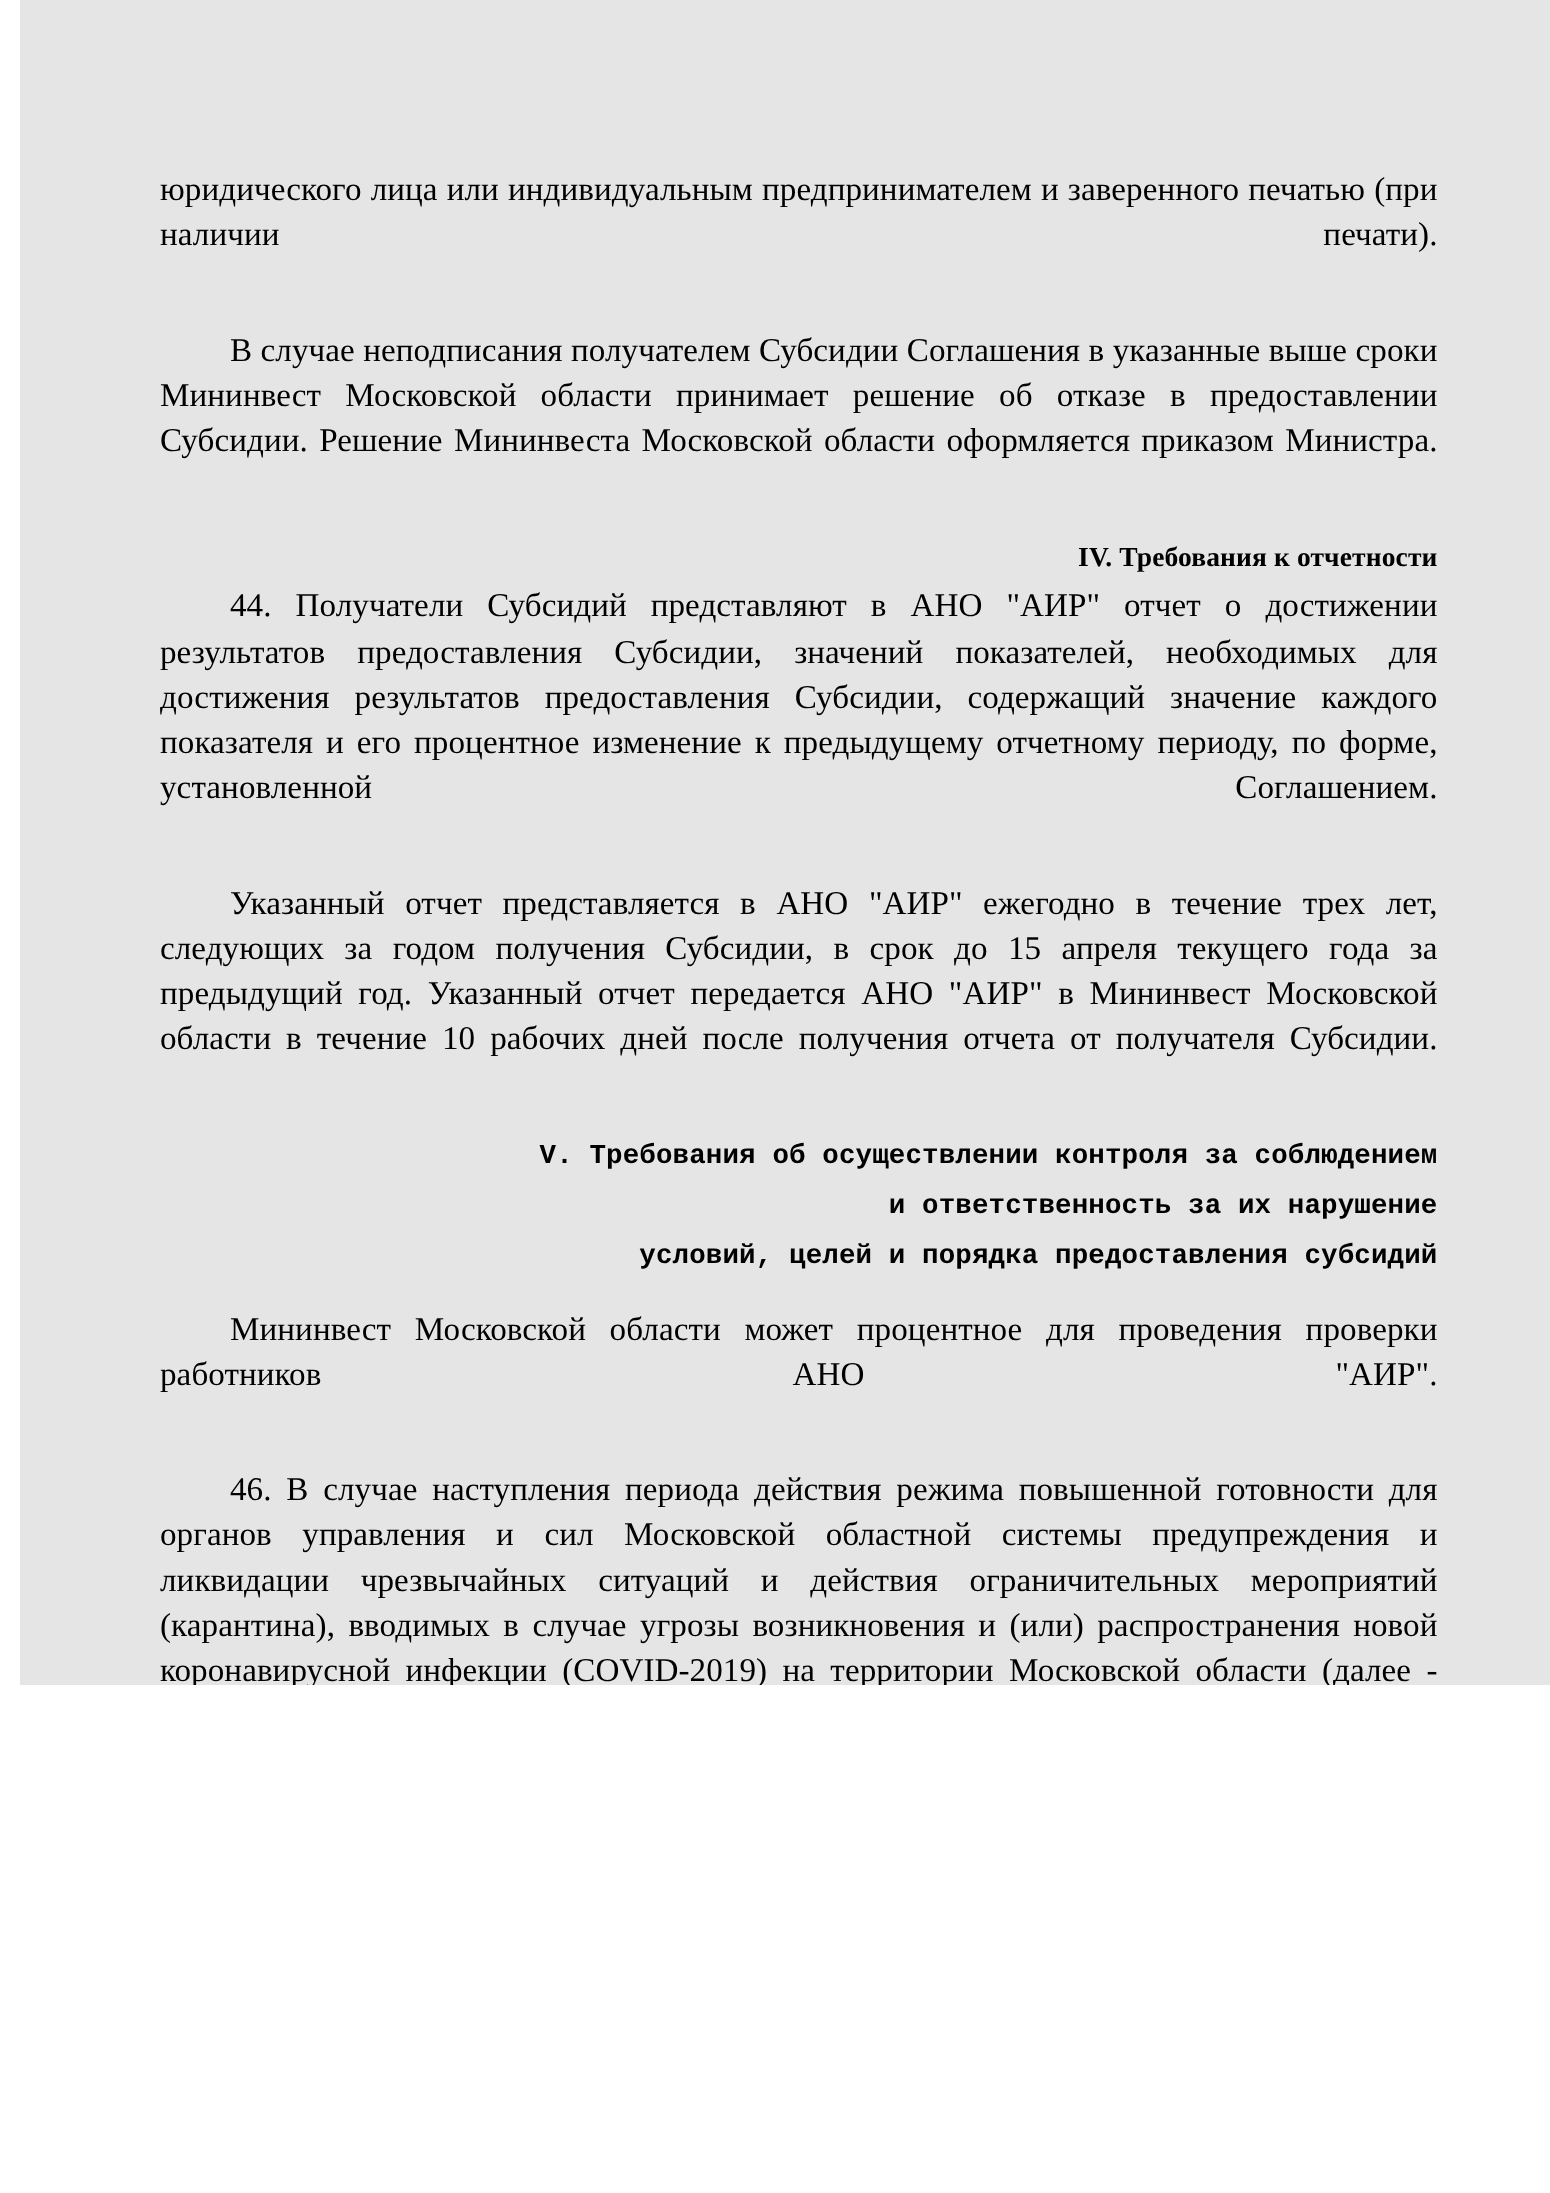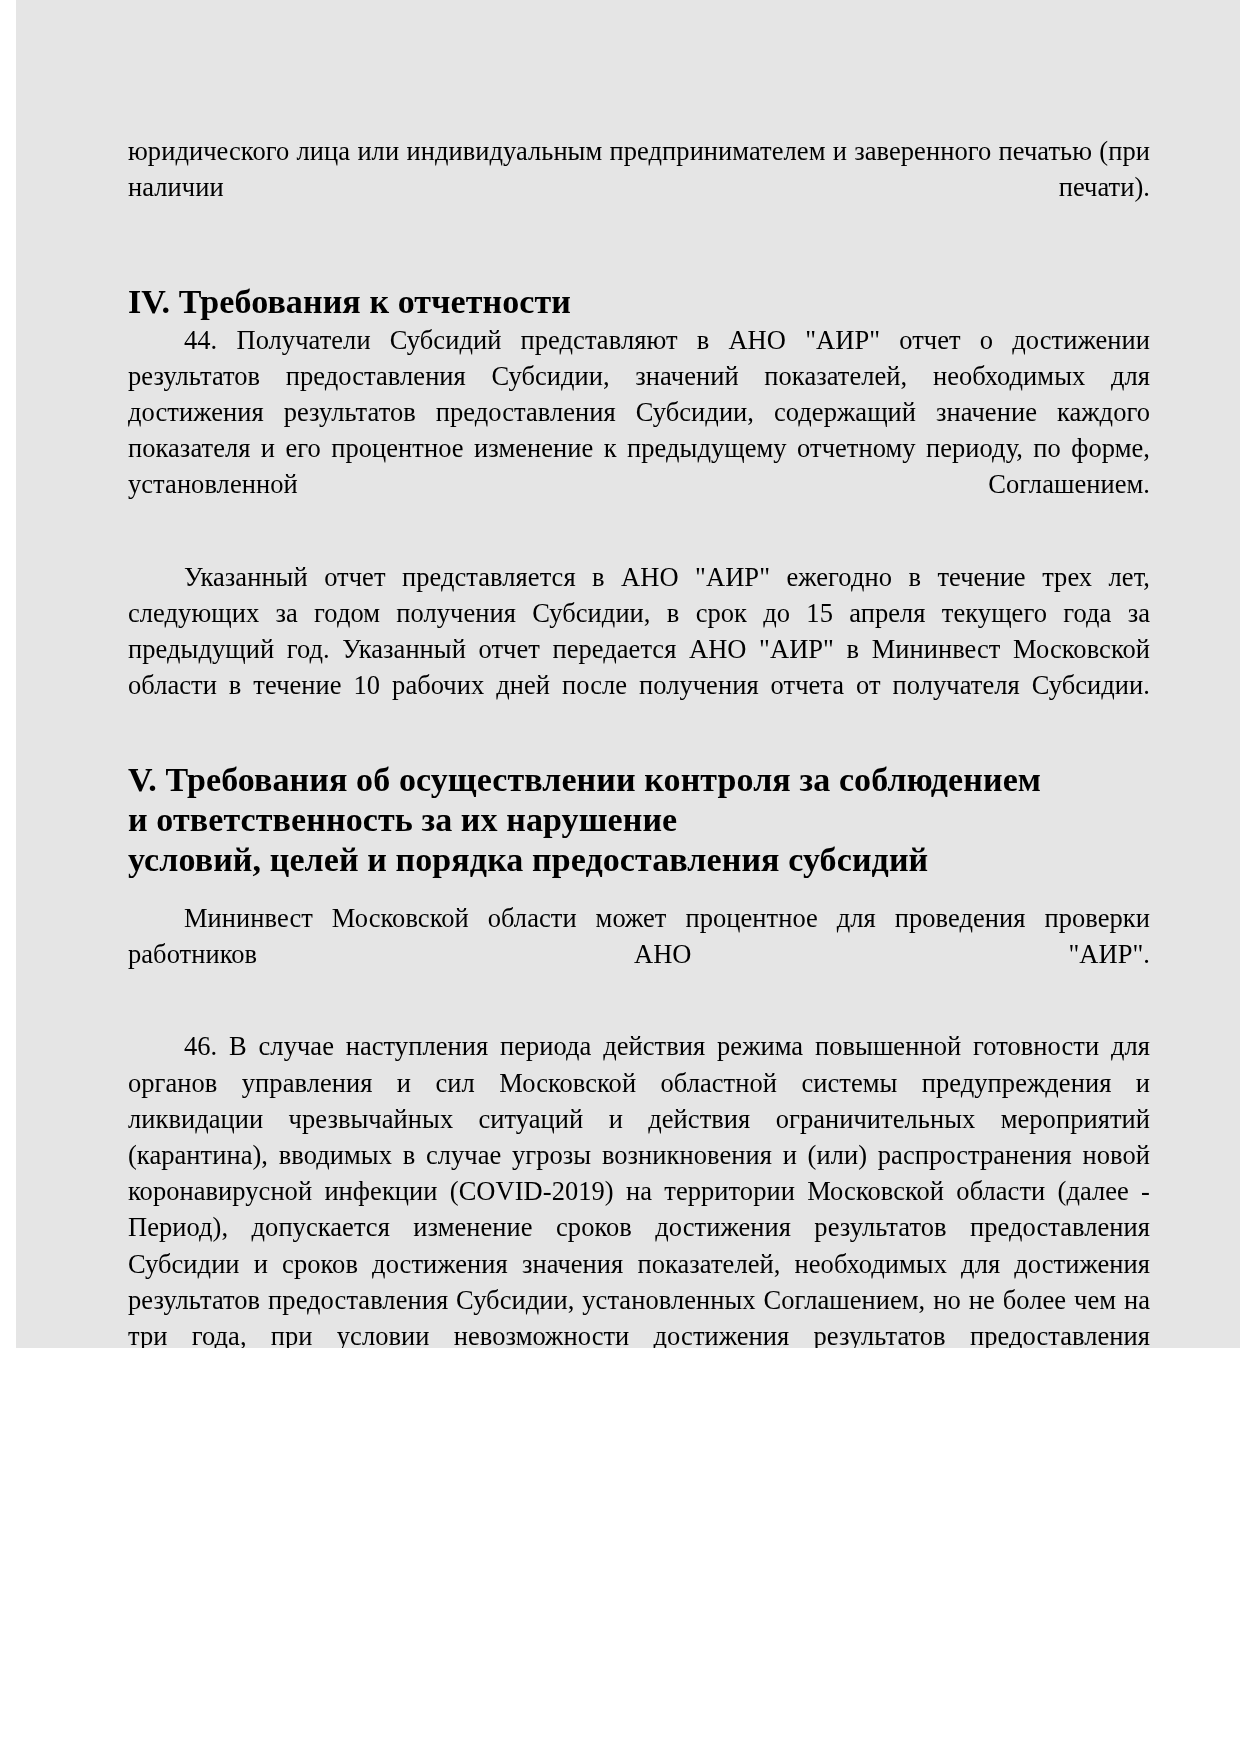--- a/index.html
+++ b/index.html
@@ -38,54 +38,56 @@
   }
   p.para.indent {
     text-indent: 56px;
   }
   p.para.cont {
     text-indent: 0;
   }
   .gap-sm { height: 20px; }
   h2.heading {
     margin: 0;
-    font-size: 34px;
+    font-size: 22px;
     line-height: 40px;
     font-weight: bold;
-    text-align: left;
+    text-align: right;
     letter-spacing: 0.1px;
   }
   h2.heading .hl {
     display: block;
   }
   .heading-block-iv {
     margin-top: 32px;
     margin-bottom: 26px;
   }
   .heading-block-v {
     margin-top: 44px;
     margin-bottom: 30px;
+    font-family: Liberation Mono, monospace;
   }
   
   p.para:after {
     content: "";
     display: inline-block;
     width: 100%;
   }
 </style>
 </head>
 <body>
 
 <div class="page">
   <div class="content">
 
     <p class="para cont">юридического лица или индивидуальным предпринимателем и заверенного печатью (при наличии печати).</p>
 
     <div class="gap-sm"></div>
 
+    <p class="para indent">В случае неподписания получателем Субсидии Соглашения в указанные выше сроки Мининвест Московской области принимает решение об отказе в предоставлении Субсидии. Решение Мининвеста Московской области оформляется приказом Министра.</p>
 
     <div class="gap-sm"></div>
 
 
     <h2 class="heading heading-block-iv">
       <span class="hl">IV. Требования к отчетности</span>
     </h2>
 
     <p class="para indent">44. Получатели Субсидий представляют в АНО "АИР" отчет о достижении результатов предоставления Субсидии, значений показателей, необходимых для достижения результатов предоставления Субсидии, содержащий значение каждого показателя и его процентное изменение к предыдущему отчетному периоду, по форме, установленной Соглашением.</p>
 

